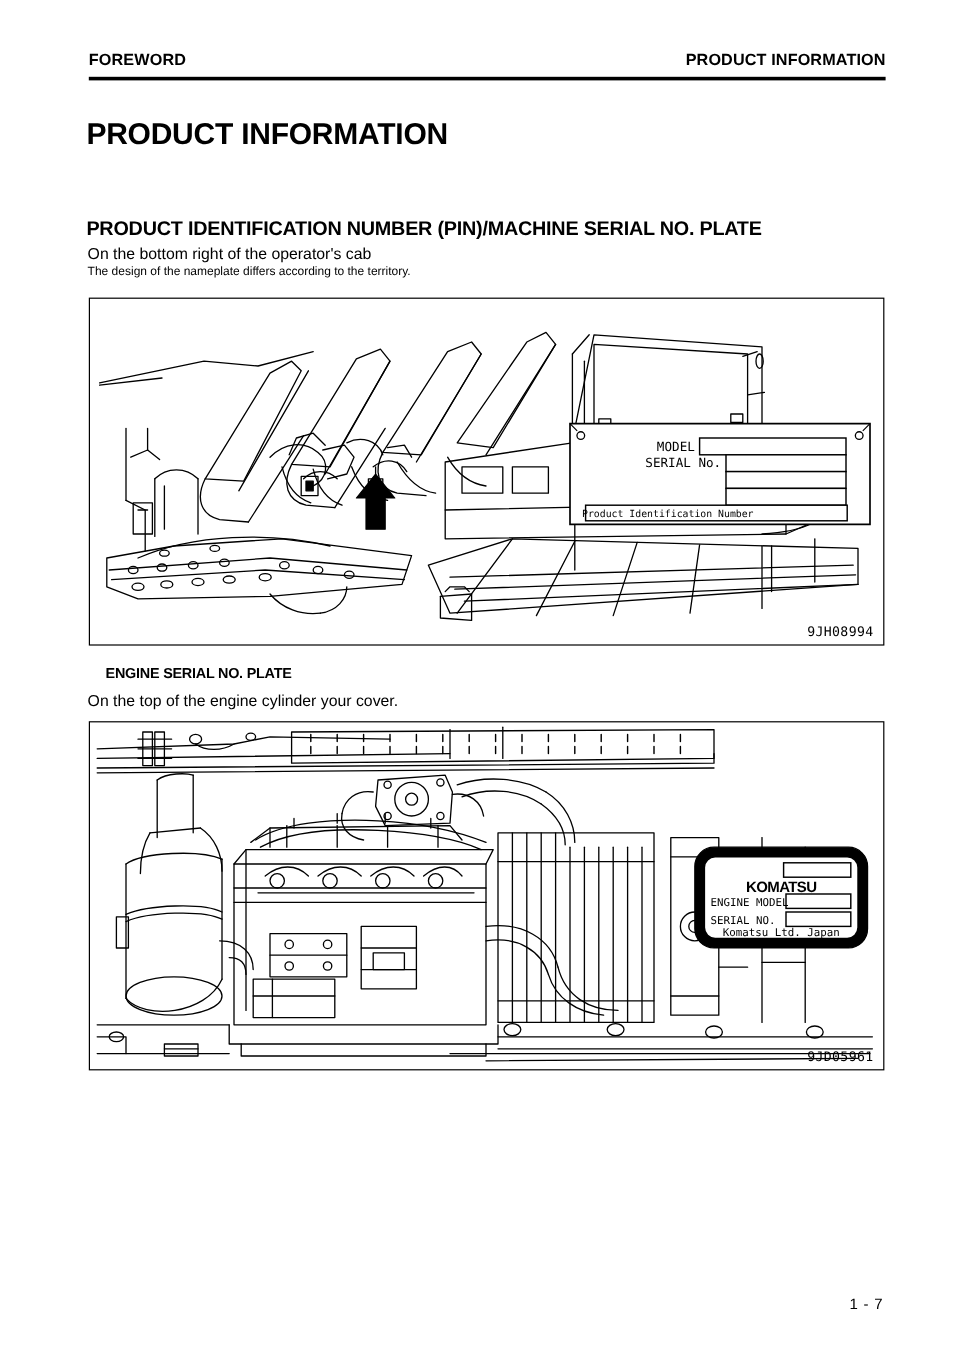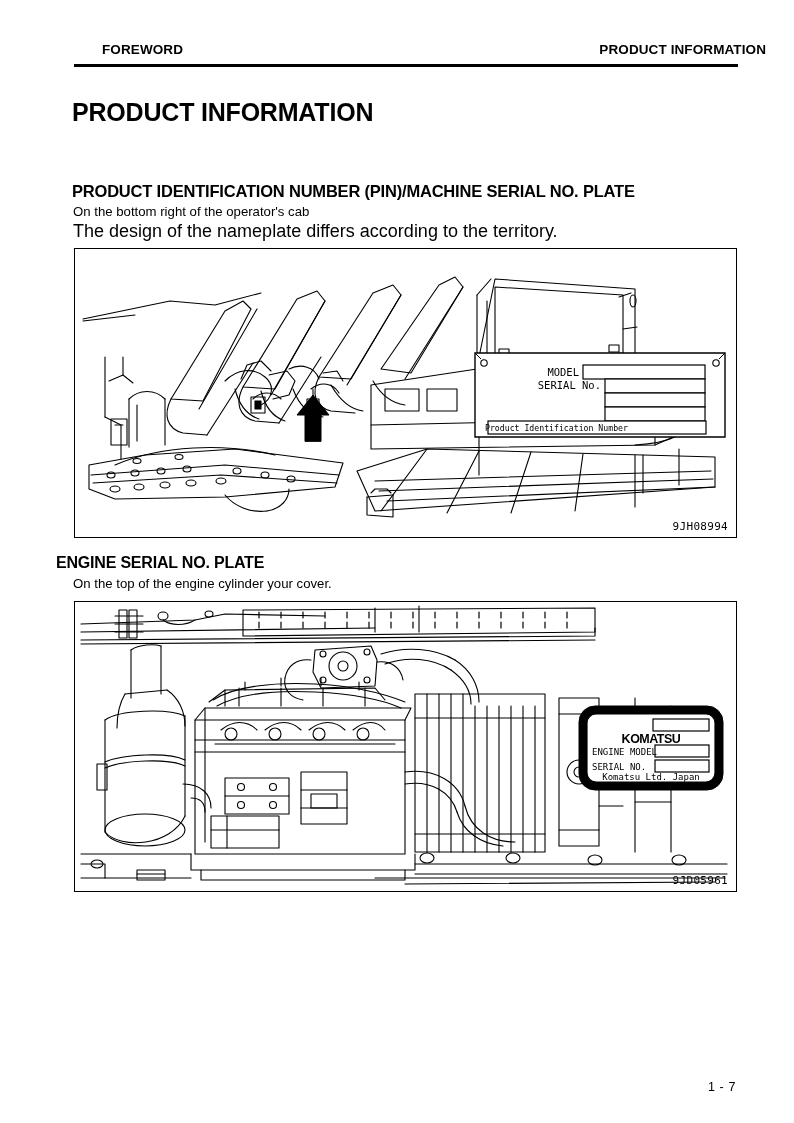--- a/index.html
+++ b/index.html
@@ -25,21 +25,20 @@
 
   
   .header {
     position: absolute;
     left: 74px;
     top: 42px;
     width: 664px;
     display: flex;
     justify-content: space-between;
     align-items: flex-end;
-    margin-left: 28px;
   }
   .header-left, .header-right {
     font-size: 13.5px;
     font-weight: bold;
     letter-spacing: 0.1px;
     white-space: nowrap;
   }
   .header-rule {
     position: absolute;
     left: 74px;
@@ -80,28 +79,28 @@
     position: absolute;
     left: 73px;
     top: 204px;
     font-size: 13.2px;
     white-space: nowrap;
   }
   .pin-line2 {
     position: absolute;
     left: 73px;
     top: 221px;
-    font-size: 18px;
+    font-size: 10px;
     white-space: nowrap;
   }
   .h2-engine {
     position: absolute;
-    left: 56px;
+    left: 88px;
     top: 554px;
-    font-size: 16px;
+    font-size: 12px;
     font-weight: bold;
     letter-spacing: -0.2px;
     white-space: nowrap;
   }
   .engine-line1 {
     position: absolute;
     left: 73px;
     top: 576px;
     font-size: 13.2px;
     white-space: nowrap;

